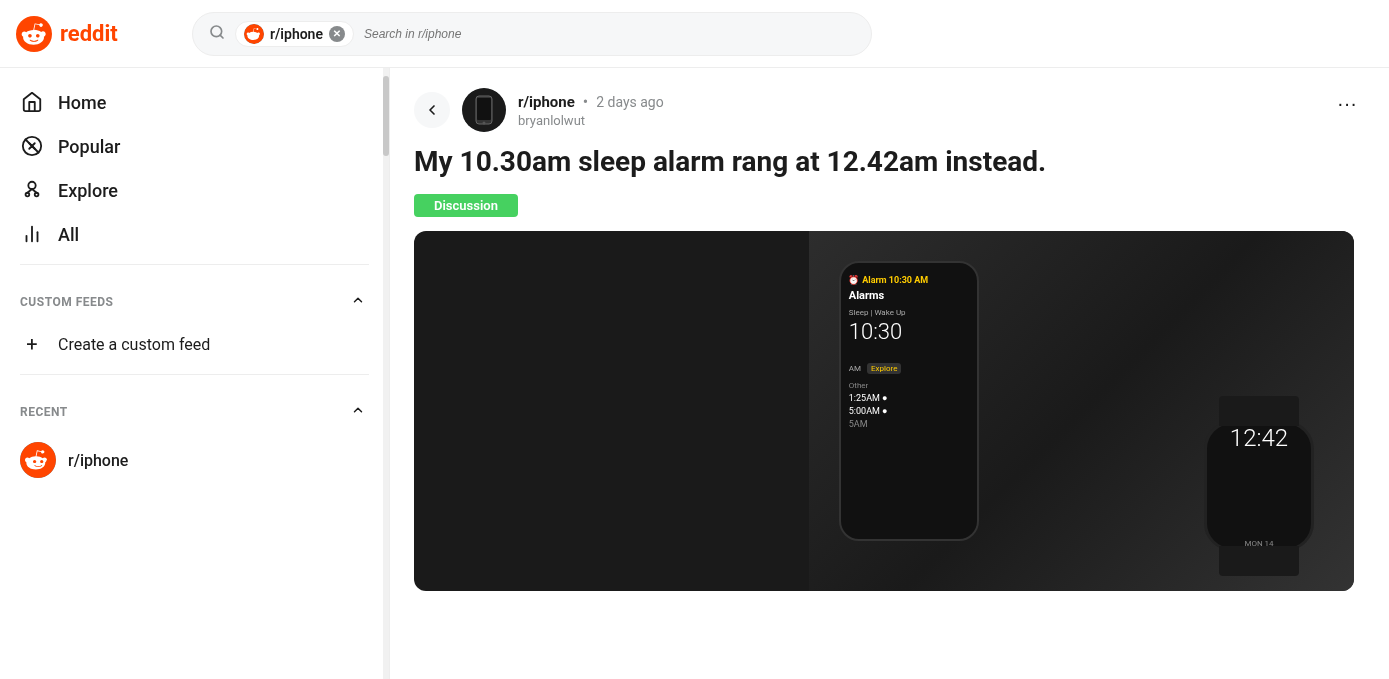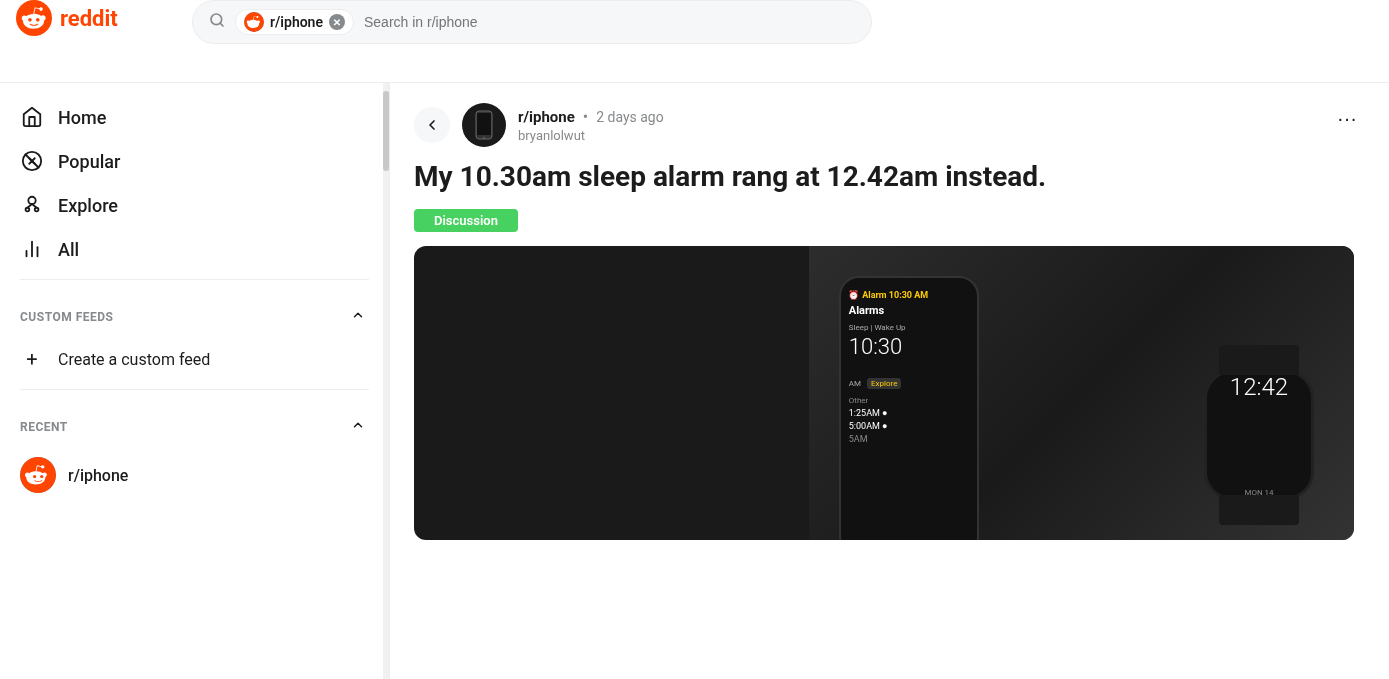--- a/index.html
+++ b/index.html
@@ -1,23 +1,23 @@
 <!DOCTYPE html>
 <html><head>
   <meta charset="utf-8">
   <style>
     * { box-sizing: border-box; margin: 0; padding: 0; }
     body { font-family: -apple-system, BlinkMacSystemFont, 'Segoe UI', Roboto, sans-serif; background: #fff; display: flex; flex-direction: column; height: 679px; overflow: hidden; }
 
     
     .header {
       display: flex;
-      align-items: flex-start;
+      align-items: center;
       padding: 0 16px;
-      height: 83px;
+      height: 68px;
       border-bottom: 1px solid #ededed;
       background: #fff;
       gap: 16px;
       flex-shrink: 0;
     }
     .logo-area {
       display: flex;
       align-items: center;
       gap: 8px;
       min-width: 160px;
@@ -75,23 +75,24 @@
       display: flex;
       align-items: center;
       justify-content: center;
       font-size: 10px;
       cursor: pointer;
     }
     .search-input {
       border: none;
       background: transparent;
       outline: none;
-      font-size: 14px;
+      font-size: 12px;
       color: #1c1c1c;
       flex: 1;
+      font-style: italic;
     }
 
     
     .main-layout {
       display: flex;
       flex: 1;
       overflow: hidden;
     }
 
     
@@ -287,21 +288,21 @@
       padding: 4px 20px;
       border-radius: 4px;
       margin-bottom: 14px;
     }
 
     .post-image-container {
       border-radius: 12px;
       overflow: hidden;
       width: 100%;
       max-width: 940px;
-      height: 294px;
+      height: 360px;
       display: flex;
       gap: 0;
     }
     .post-image-left {
       flex: 0 0 42%;
       background: #1a1a1a;
     }
     .post-image-right {
       flex: 1;
       background: #2a2a2a;

